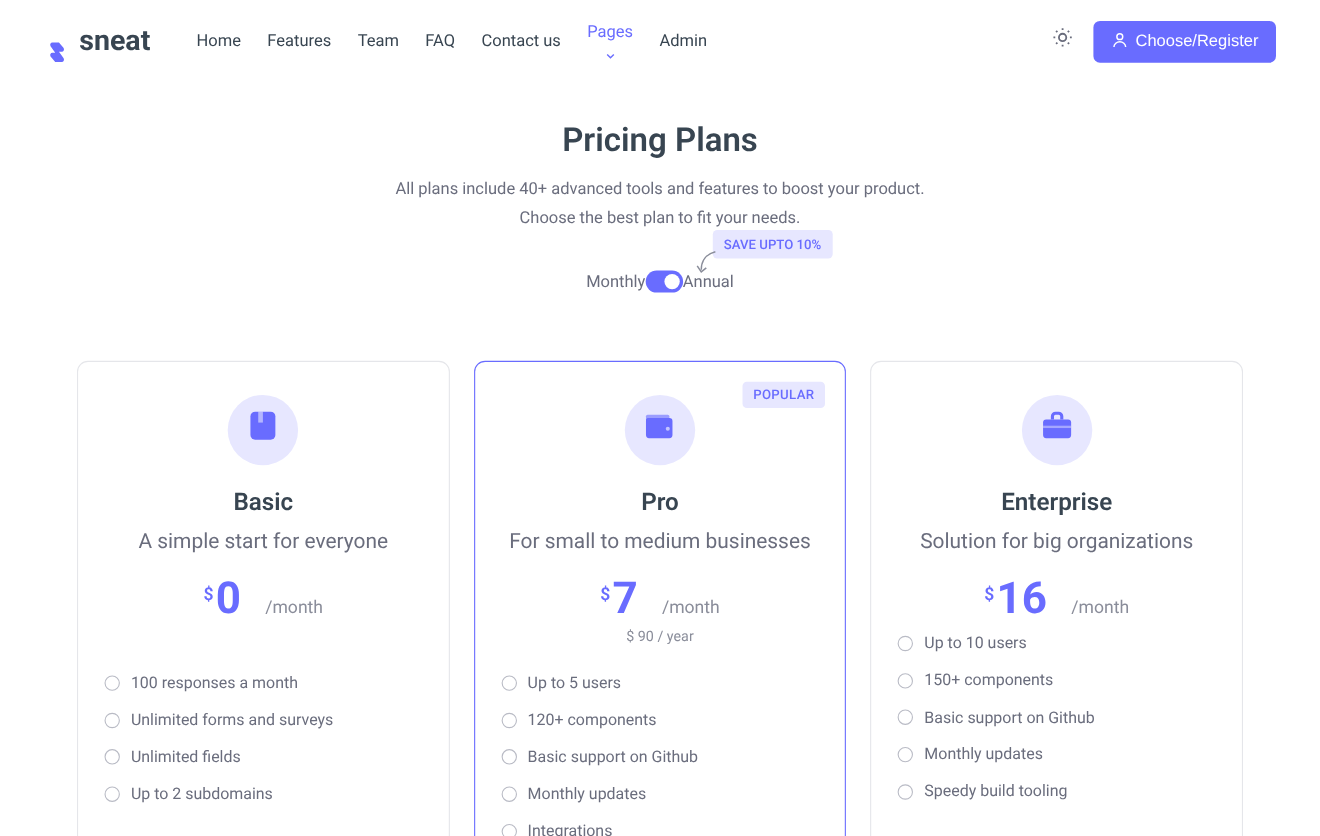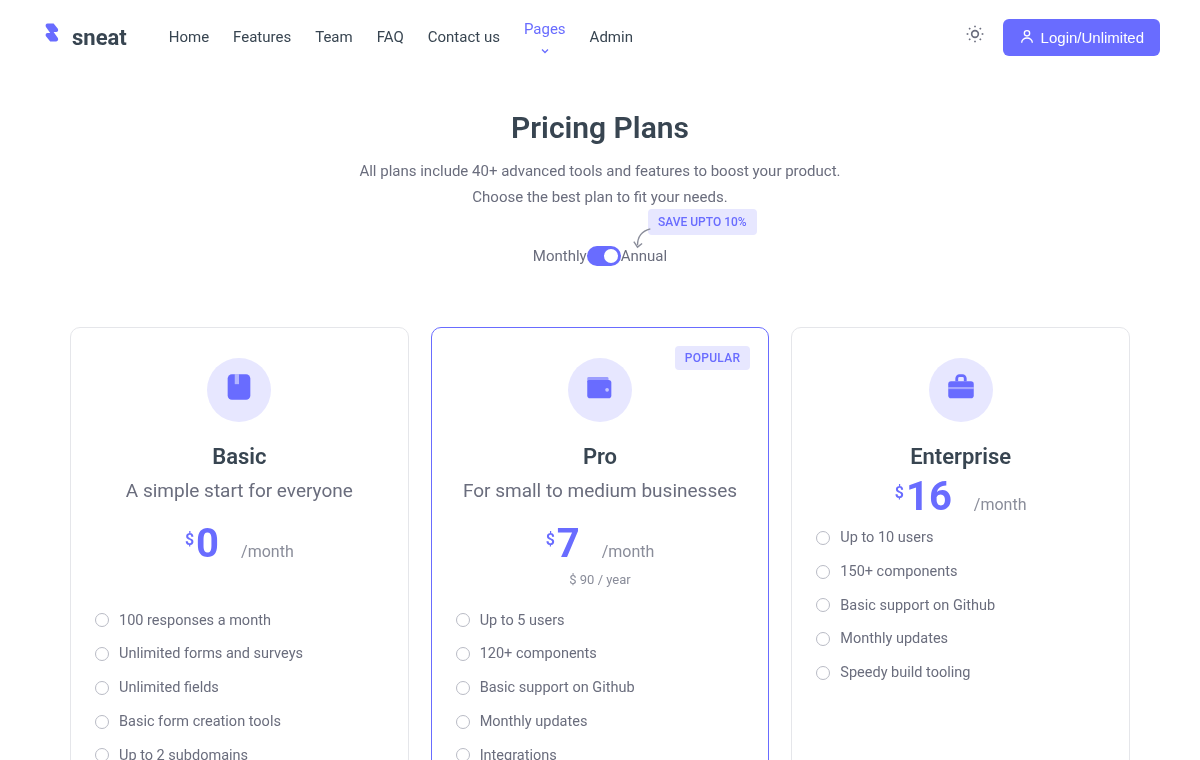--- a/index.html
+++ b/index.html
@@ -23,21 +23,21 @@
     font-size:15px;
     line-height:1.5;
   }
   
   .nav{
     display:flex;
     align-items:center;
     padding:18px 40px;
     gap:24px;
   }
-  .brand{display:flex;align-items:flex-start;gap:8px;font-weight:700;font-size:22px;color:var(--text-heading);}
+  .brand{display:flex;align-items:flex-end;gap:8px;font-weight:700;font-size:26px;color:var(--text-heading);}
   .brand-logo{width:24px;height:24px;color:var(--primary);}
   .nav-links{display:flex;gap:24px;margin-left:18px;}
   .nav-link{color:var(--text-heading);font-size:15px;cursor:pointer;display:flex;align-items:center;gap:4px;}
   .nav-link.active{color:var(--primary);flex-direction:column;}
   .nav-right{margin-left:auto;display:flex;align-items:center;gap:18px;}
   .theme-btn{width:20px;height:20px;color:var(--text-body);display:flex;align-items:center;justify-content:center;cursor:pointer;}
   .login-btn{
     background:var(--primary);color:#fff;border:none;border-radius:6px;
     padding:9px 16px;font-size:15px;display:flex;align-items:center;gap:6px;cursor:pointer;
   }
@@ -127,21 +127,21 @@
           </svg>
       </span>
     </span>
     <button class="login-btn">
       <span>
         <svg width="16" height="16" viewBox="0 0 24 24" fill="none" stroke="currentColor" stroke-width="2">
             <circle cx="12" cy="8" r="4"></circle>
             <path d="M4 22c0-4 4-7 8-7s8 3 8 7"></path>
           </svg>
       </span>
-      <span>Login/Unlimited</span>
+      <span>Choose/Register</span>
     </button>
   </div>
 </nav>
 
 <div class="container">
   <div class="hero">
     <h1 class="title">Pricing Plans</h1>
     <p class="subtitle">All plans include 40+ advanced tools and features to boost your product.</p>
     <p class="subtitle">Choose the best plan to fit your needs.</p>
 
@@ -183,24 +183,20 @@
             <span class="feat-icon"></span>
             <span>100 responses a month</span>
           </li>
         <li>
             <span class="feat-icon"></span>
             <span>Unlimited forms and surveys</span>
           </li>
         <li>
             <span class="feat-icon"></span>
             <span>Unlimited fields</span>
-          </li>
-        <li>
-            <span class="feat-icon"></span>
-            <span>Basic form creation tools</span>
           </li>
         <li>
             <span class="feat-icon"></span>
             <span>Up to 2 subdomains</span>
           </li>
       </ul>
 
     </div>
 
     <div class="card highlight">
@@ -251,20 +247,21 @@
       <div class="plan-icon">
         <span>
           <svg viewBox="0 0 24 24" fill="currentColor">
               <rect x="3" y="8" width="18" height="12" rx="2"></rect>
               <path d="M9 8V6a2 2 0 0 1 2-2h2a2 2 0 0 1 2 2v2" fill="none" stroke="currentColor" stroke-width="2"></path>
               <rect x="3" y="12" width="18" height="1.5" fill="#fff" opacity="0.4"></rect>
             </svg>
         </span>
       </div>
       <h3 class="plan-name">Enterprise</h3>
+      <p class="plan-desc">Solution for big organizations</p>
       <div class="price">
         <span class="currency">$</span>
         <span class="amount">16</span>
         <span class="period">/month</span>
       </div>
       <ul class="features">
         <li>
             <span class="feat-icon"></span>
             <span>Up to 10 users</span>
           </li>

